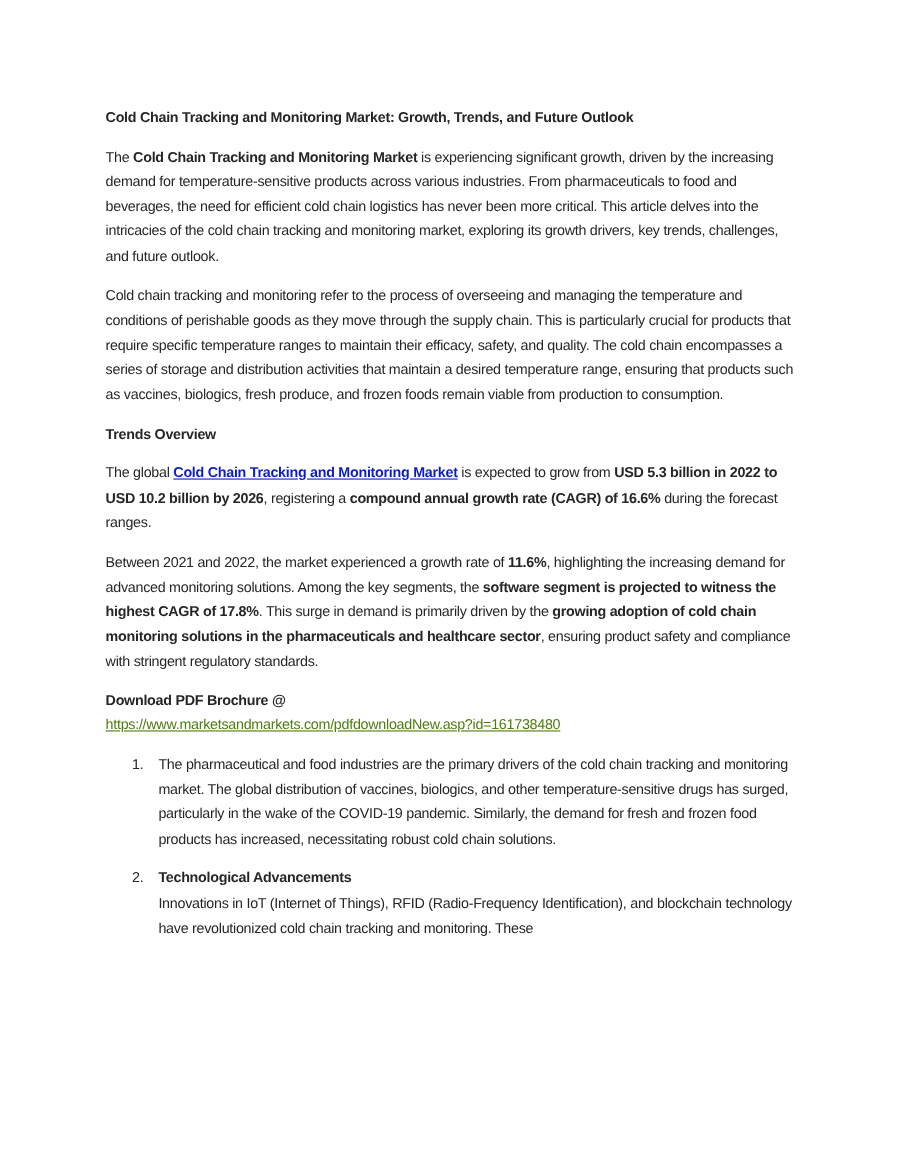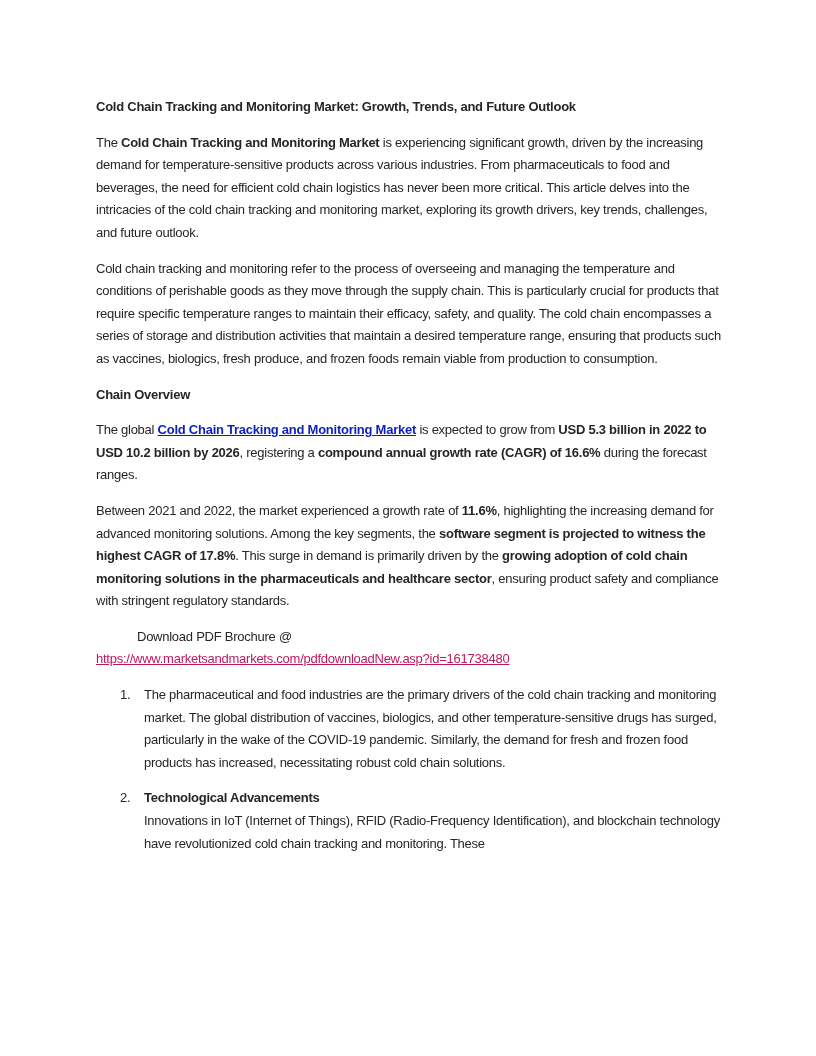--- a/index.html
+++ b/index.html
@@ -13,52 +13,52 @@
       font-size: 13px;
       color: #262626;
       line-height: 22.6px;
       letter-spacing: -0.25px;
     }
     .page p { margin: 0 0 13px 0; }
     .title { font-weight: bold; margin-bottom: 13px !important; }
     .heading { font-weight: bold; }
     b { font-weight: bold; }
     a.link-bold { color: #0b1fbf; text-decoration: underline; font-weight: bold; }
-    a.url { color: #be185d; text-decoration: underline; }
+    a.url { color: #4d7c0f; text-decoration: underline; }
     ol.drivers { margin: 0; padding: 0; list-style: none; }
     ol.drivers li { position: relative; padding-left: 48px; margin-bottom: 13px; }
     ol.drivers li .num { position: absolute; left: 24px; top: 0; }
     ol.drivers li .item-title { font-weight: bold; display: block; }
     ol.drivers li .item-body { display: block; }
   </style>
 </head>
 <body>
 
 <div class="page">
 
   <p class="title">Cold Chain Tracking and Monitoring Market: Growth, Trends, and Future Outlook</p>
 
   <p>
     <span>The </span><b>Cold Chain Tracking and Monitoring Market</b><span> is experiencing significant growth, driven by the increasing demand for temperature-sensitive products across various industries. From pharmaceuticals to food and beverages, the need for efficient cold chain logistics has never been more critical. This article delves into the intricacies of the cold chain tracking and monitoring market, exploring its growth drivers, key trends, challenges, and future outlook.</span>
   </p>
 
   <p>Cold chain tracking and monitoring refer to the process of overseeing and managing the temperature and conditions of perishable goods as they move through the supply chain. This is particularly crucial for products that require specific temperature ranges to maintain their efficacy, safety, and quality. The cold chain encompasses a series of storage and distribution activities that maintain a desired temperature range, ensuring that products such as vaccines, biologics, fresh produce, and frozen foods remain viable from production to consumption.</p>
 
-  <p class="heading">Chain Overview</p>
+  <p class="heading">Trends Overview</p>
 
   <p>
     <span>The global </span><a class="link-bold" href="#">Cold Chain Tracking and Monitoring Market</a><span> is expected to grow from </span><b>USD 5.3 billion in 2022 to USD 10.2 billion by 2026</b><span>, registering a </span><b>compound annual growth rate (CAGR) of 16.6%</b><span> during the forecast ranges.</span>
   </p>
 
   <p>
     <span>Between 2021 and 2022, the market experienced a growth rate of </span><b>11.6%</b><span>, highlighting the increasing demand for advanced monitoring solutions. Among the key segments, the </span><b>software segment is projected to witness the highest CAGR of 17.8%</b><span>. This surge in demand is primarily driven by the </span><b>growing adoption of cold chain monitoring solutions in the pharmaceuticals and healthcare sector</b><span>, ensuring product safety and compliance with stringent regulatory standards.</span>
   </p>
 
   <p>
-    <span class="heading" style="display:block;font-weight:normal;margin-left:41px;">Download PDF Brochure @</span>
+    <span class="heading" style="display:block;font-weight:bold;">Download PDF Brochure @</span>
     <a class="url" href="#">https://www.marketsandmarkets.com/pdfdownloadNew.asp?id=161738480</a>
   </p>
 
 
   <ol class="drivers">
     <li>
       <span class="num">1.</span>
       <span class="item-body">The pharmaceutical and food industries are the primary drivers of the cold chain tracking and monitoring market. The global distribution of vaccines, biologics, and other temperature-sensitive drugs has surged, particularly in the wake of the COVID-19 pandemic. Similarly, the demand for fresh and frozen food products has increased, necessitating robust cold chain solutions.</span>
     </li>
     <li>

